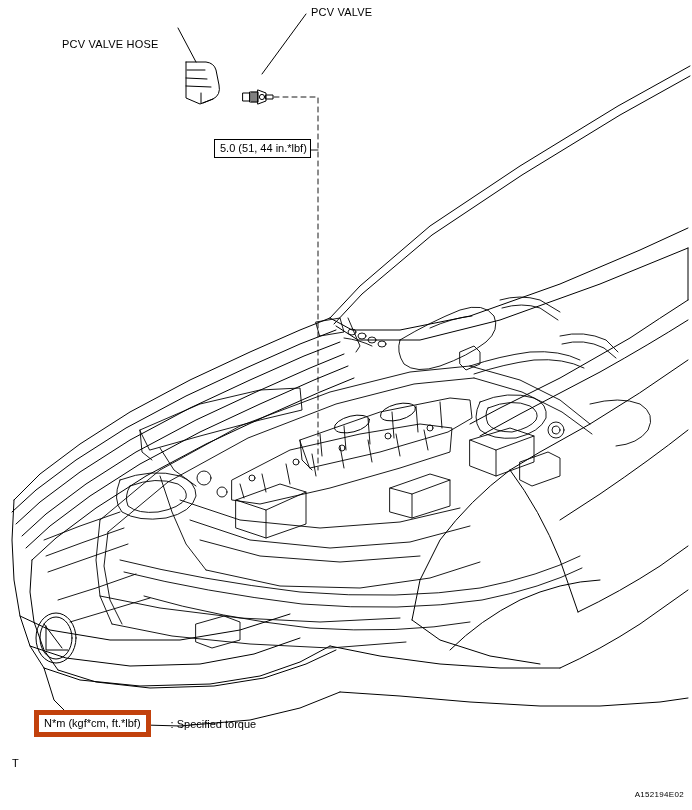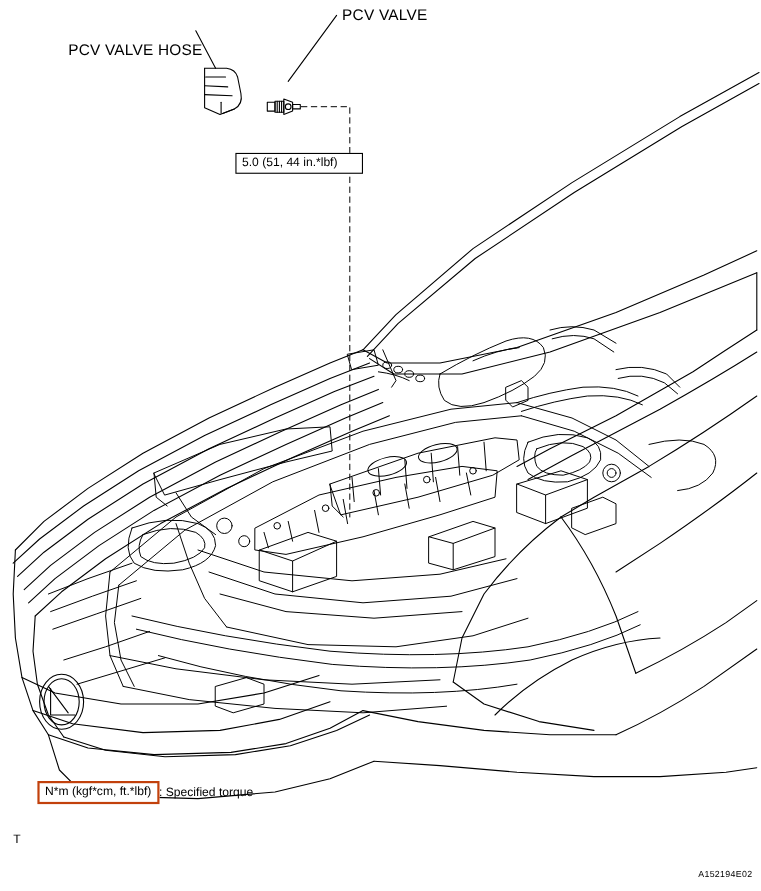--- a/index.html
+++ b/index.html
@@ -20,60 +20,60 @@
   }
   .svg-layer {
     position: absolute;
     left: 0;
     top: 0;
     width: 692px;
     height: 810px;
   }
   .lbl {
     position: absolute;
-    font-size: 14px;
+    font-size: 11px;
     letter-spacing: 0.2px;
     white-space: nowrap;
     line-height: 1.1;
   }
   .callout-pcv-valve-hose {
     left: 62px;
     top: 22px;
     margin-top: 16px;
   }
   .callout-pcv-valve {
     left: 311px;
     top: 6px;
   }
   .torque-box {
     position: absolute;
     left: 214px;
     top: 139px;
     border: 1px solid #000000;
-    padding: 2px 22px 3px 5px;
+    padding: 2px 3px 3px 5px;
     font-size: 11px;
     background: #ffffff;
     white-space: nowrap;
   }
   .legend {
     position: absolute;
     left: 34px;
     top: 710px;
     font-size: 11px;
     white-space: nowrap;
     display: flex;
     align-items: center;
   }
   .legend-box {
-    border: 2px solid #c2410c;
+    border: 5px solid #c2410c;
     padding: 2px 5px 3px 5px;
     background: #ffffff;
   }
   .legend-text {
-    margin-left: 0;
+    margin-left: 20px;
   }
   .page-mark {
     position: absolute;
     left: 12px;
     top: 757px;
     font-size: 11px;
   }
   .fig-id {
     position: absolute;
     right: 8px;

